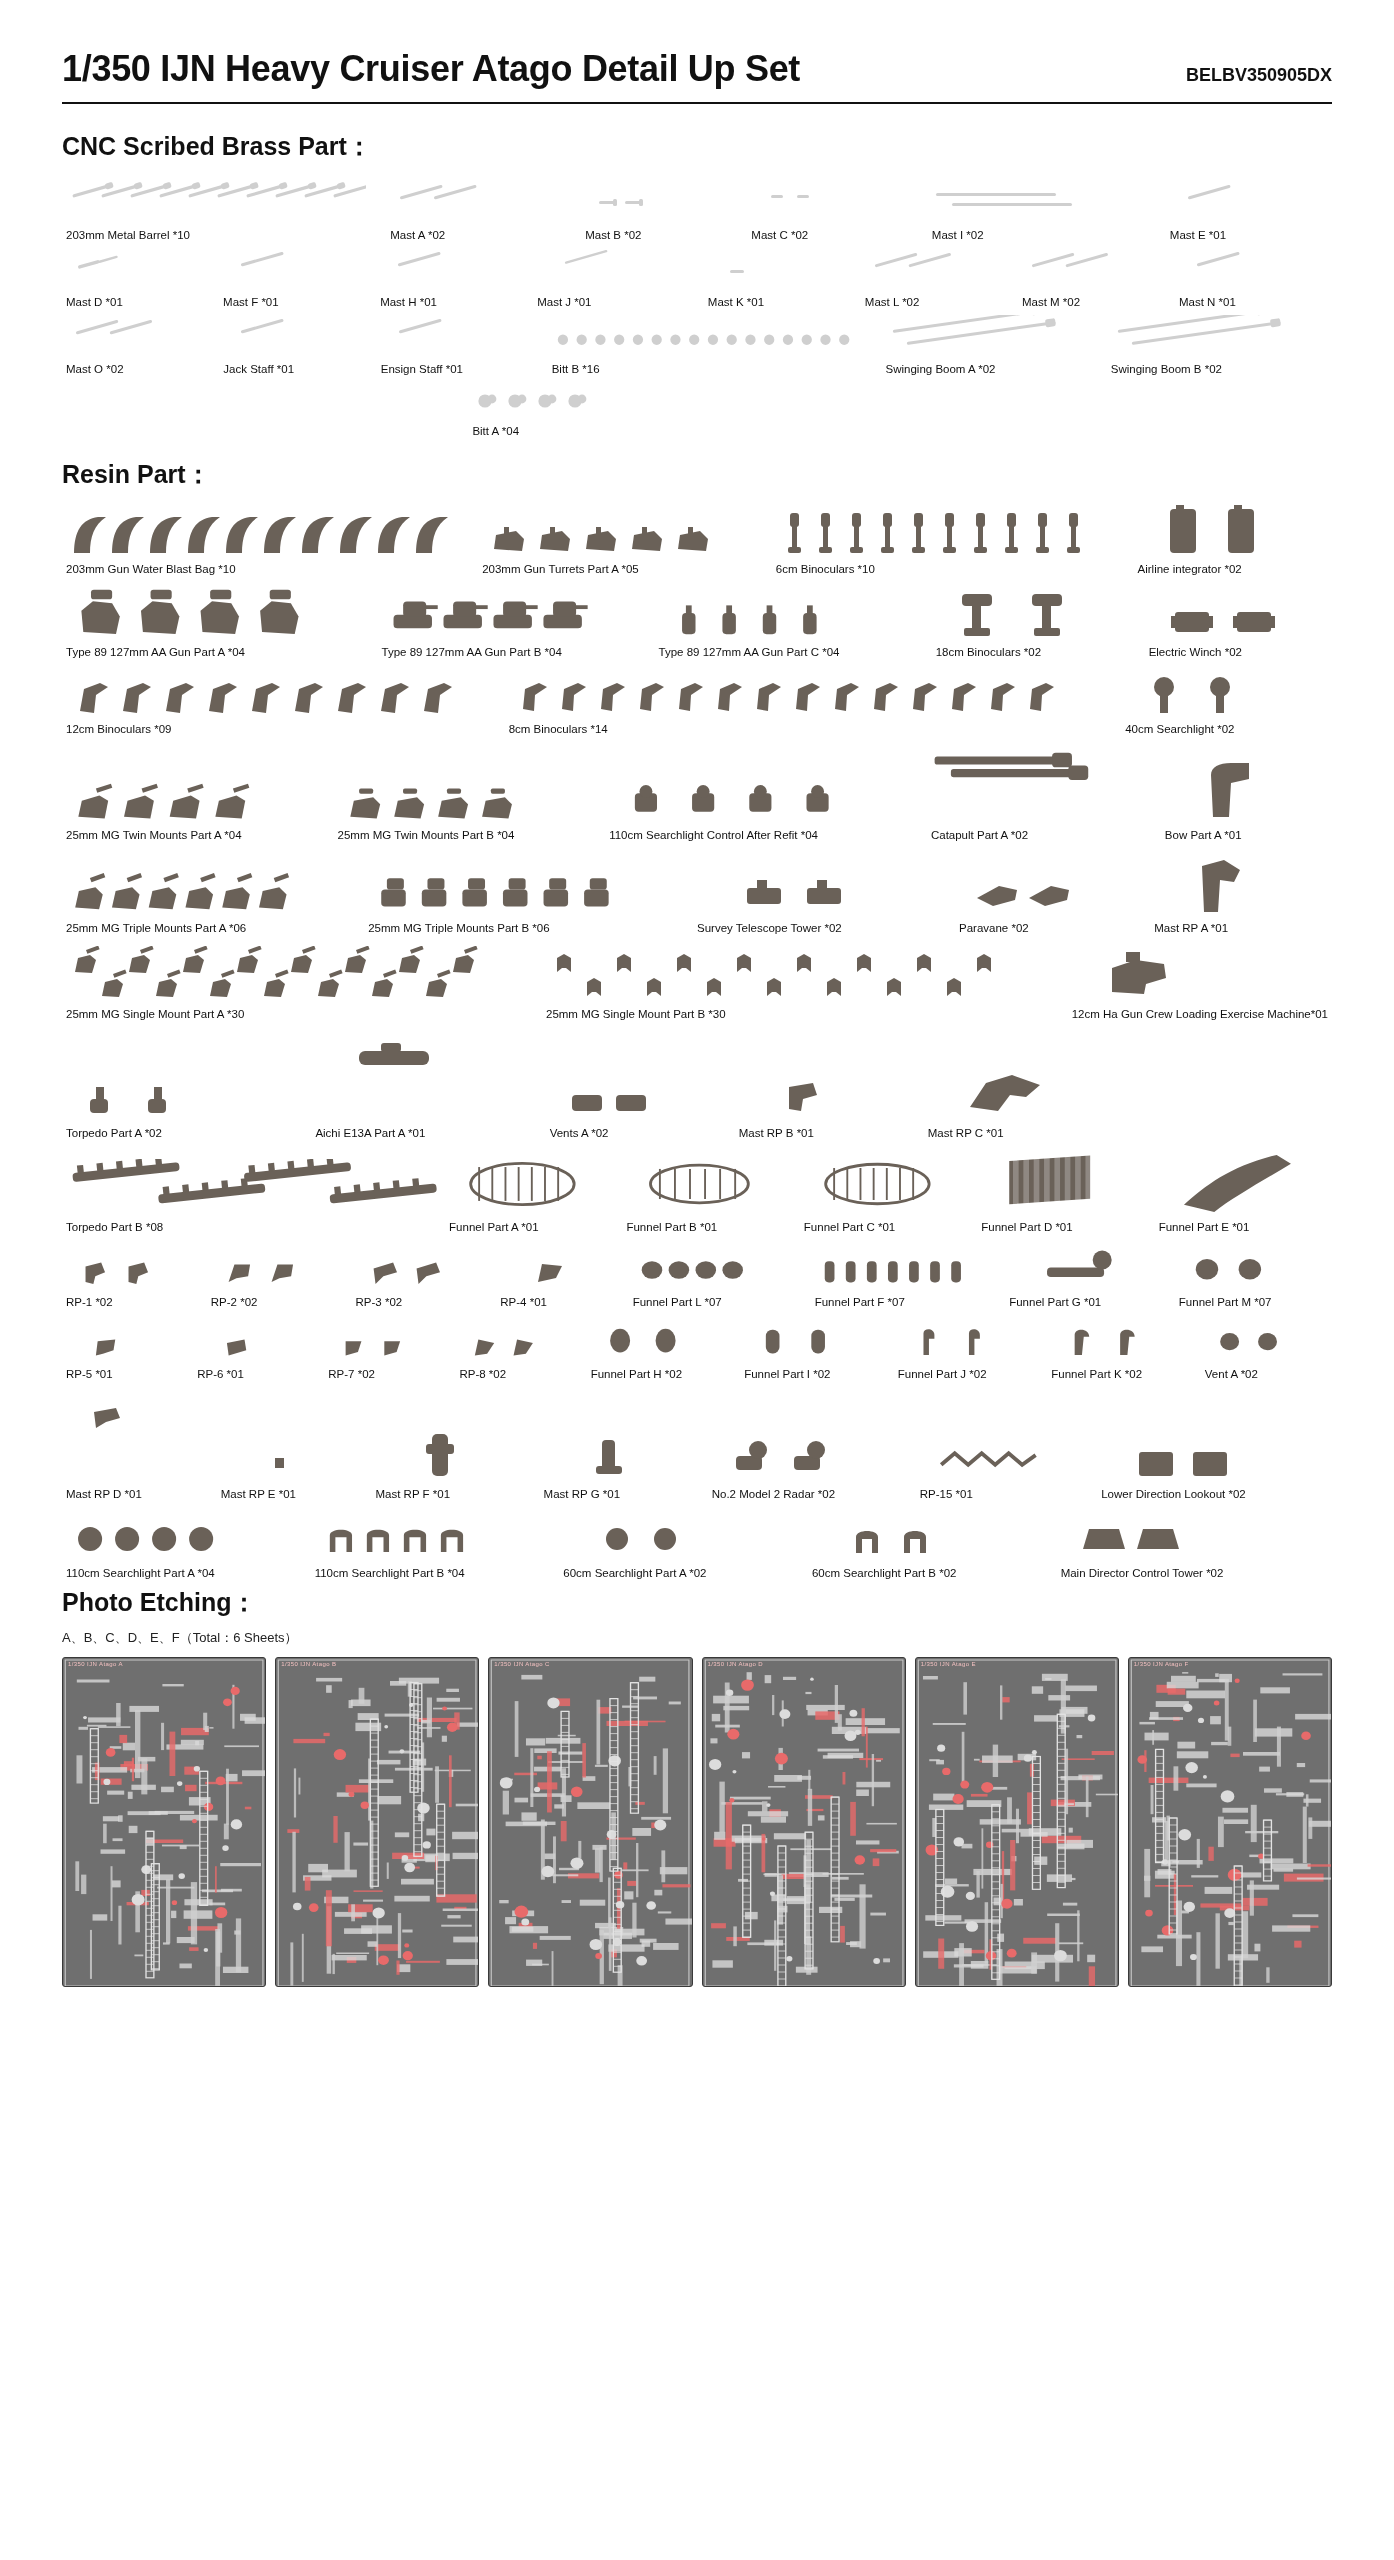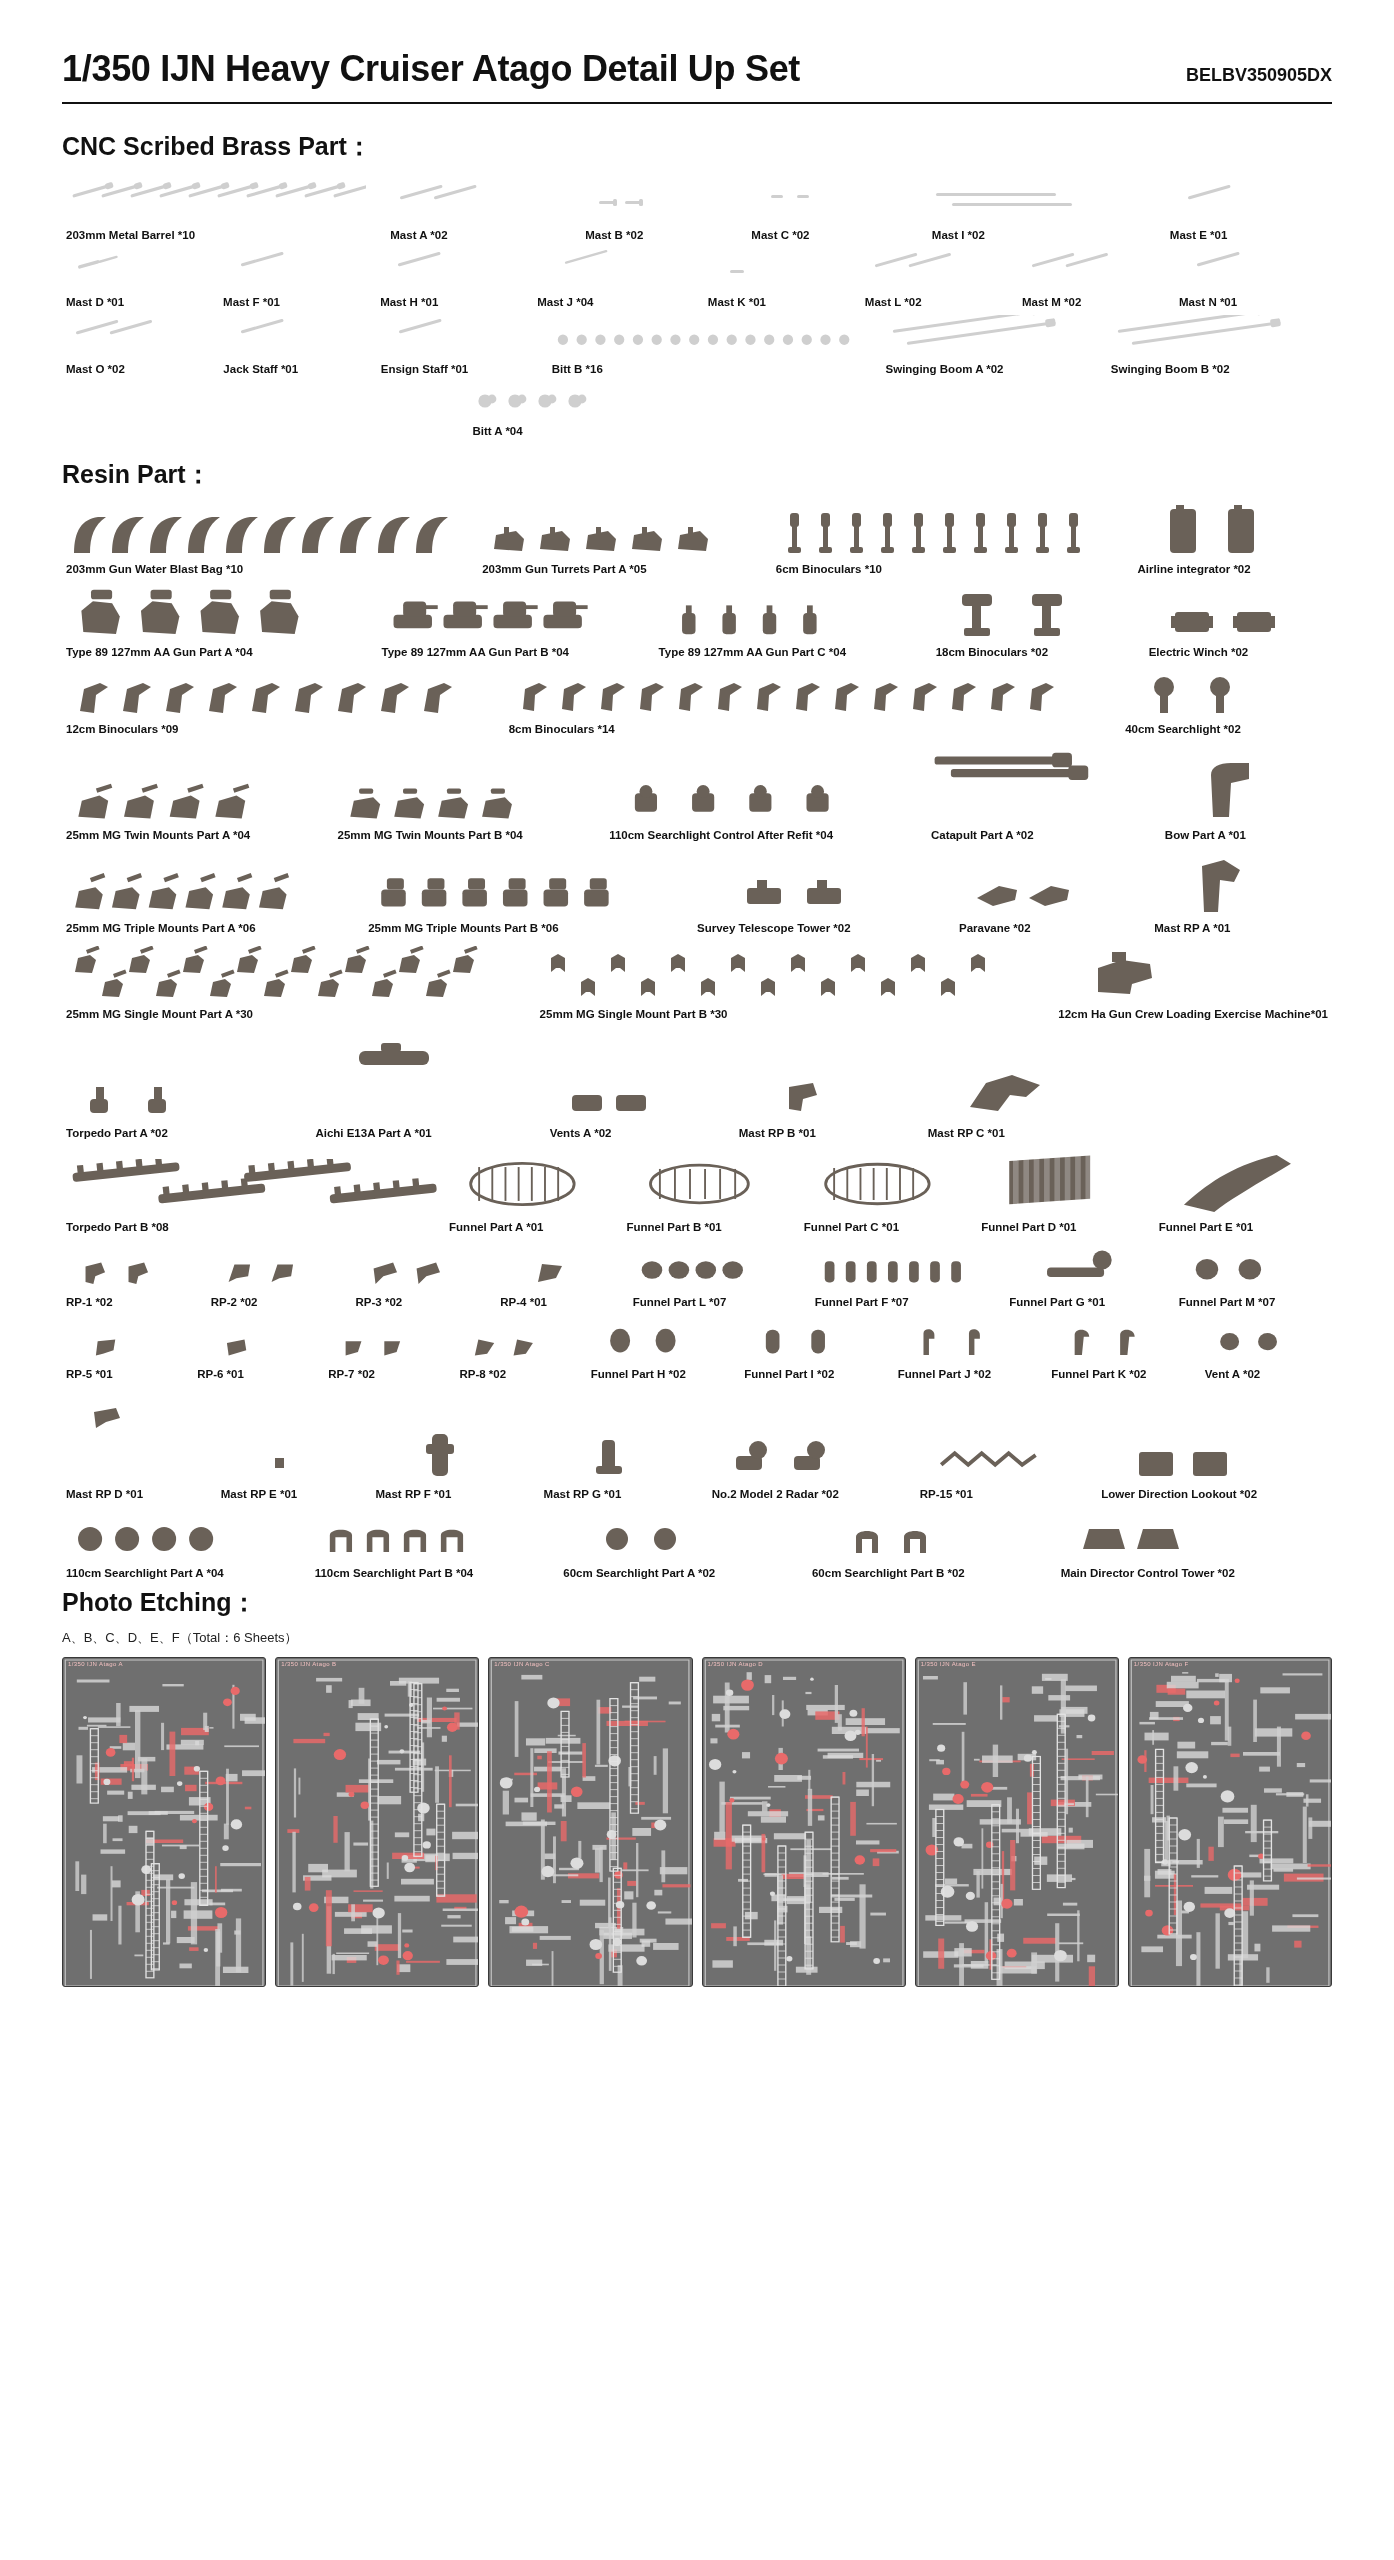--- a/index.html
+++ b/index.html
@@ -53,21 +53,20 @@
     color: #222;
     margin: 2px 0 10px 0;
   }
   
   .rows { display: block; }
   .row {
     display: flex;
     align-items: flex-end;
     width: 100%;
     margin-bottom: 6px;
-    font-weight: bold;
   }
   .cell {
     display: flex;
     flex-direction: column;
     align-items: flex-start;
     justify-content: flex-end;
     padding: 0 4px;
   }
   .art {
     width: 100%;
@@ -268,21 +267,21 @@
             <div class="cap">Mast H *01</div>
           </div>
           <div class="cell" style="flex: 12 0 0px;">
             <div class="art">
               <svg width="110" height="44" viewBox="0 0 110 44" style="max-width: 100%; height: auto;">
                 <g transform="translate(26,8) rotate(-16 0 0)">
                   <rect x="0" y="6" width="44" height="2.4" rx="1.2" fill="#cfcfcf"></rect>
                 </g>
               </svg>
             </div>
-            <div class="cap">Mast J *04</div>
+            <div class="cap">Mast J *01</div>
           </div>
           <div class="cell" style="flex: 11 0 0px;">
             <div class="art">
               <svg width="90" height="44" viewBox="0 0 90 44" style="max-width: 100%; height: auto;">
                 <g transform="translate(22,16)">
                   <rect x="0" y="6" width="14" height="3" rx="1.5" fill="#cfcfcf"></rect>
                 </g>
               </svg>
             </div>
             <div class="cap">Mast K *01</div>

